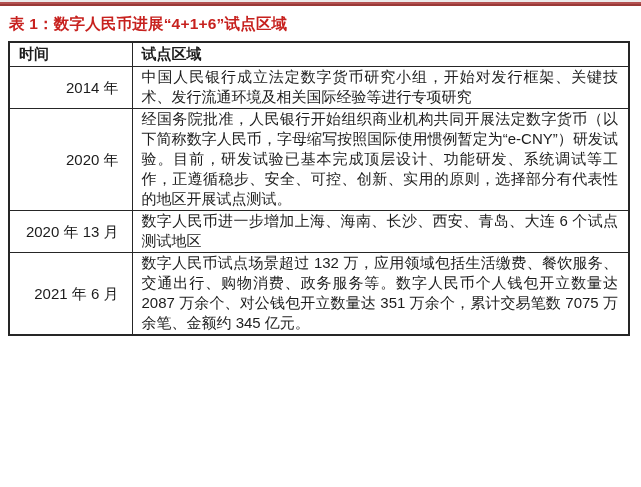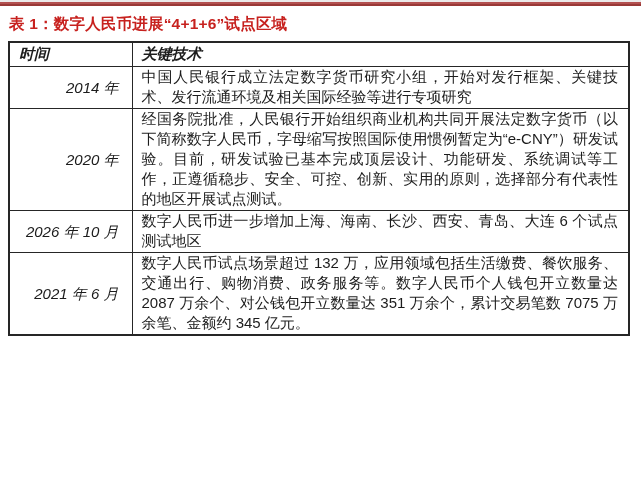--- a/index.html
+++ b/index.html
@@ -34,35 +34,34 @@
     border-collapse: collapse;
     table-layout: fixed;
     border: 2px solid #262626;
   }
   table.timeline th, table.timeline td {
     border: 1px solid #262626;
     color: #1c1c1c;
     font-size: 15px;
   }
   th.col-time { width: 123px; }
-  thead tr { height: 23px; font-style: italic; }
+  thead tr { height: 23px; }
   thead th {
     font-weight: bold;
     text-align: left;
     padding: 0 0 2px 9px;
     line-height: 21px;
     vertical-align: middle;
   }
   td.time-cell {
     text-align: right;
     padding-right: 13px;
     vertical-align: middle;
     line-height: 26px;
     white-space: nowrap;
-    font-style: italic;
   }
   td.event-cell {
     padding: 0 10px 1px 9px;
     line-height: 20px;
     text-align: justify;
     text-justify: inter-ideograph;
     vertical-align: middle;
   }
 </style>
 </head>
@@ -71,34 +70,34 @@
 <div class="page">
 
   <div class="top-rule"></div>
 
   <div class="doc-title">表 1：数字人民币进展“4+1+6”试点区域</div>
 
   <table class="timeline">
     <thead>
       <tr>
         <th class="col-time">时间</th>
-        <th class="col-event">关键技术</th>
+        <th class="col-event">试点区域</th>
       </tr>
     </thead>
     <tbody>
       <tr>
         <td class="time-cell">2014 年</td>
         <td class="event-cell">中国人民银行成立法定数字货币研究小组，开始对发行框架、关键技术、发行流通环境及相关国际经验等进行专项研究</td>
       </tr>
       <tr>
         <td class="time-cell">2020 年</td>
         <td class="event-cell">经国务院批准，人民银行开始组织商业机构共同开展法定数字货币（以下简称数字人民币，字母缩写按照国际使用惯例暂定为“e-CNY”）研发试验。目前，研发试验已基本完成顶层设计、功能研发、系统调试等工作，正遵循稳步、安全、可控、创新、实用的原则，选择部分有代表性的地区开展试点测试。</td>
       </tr>
       <tr>
-        <td class="time-cell">2026 年 10 月</td>
+        <td class="time-cell">2020 年 13 月</td>
         <td class="event-cell">数字人民币进一步增加上海、海南、长沙、西安、青岛、大连 6 个试点测试地区</td>
       </tr>
       <tr>
         <td class="time-cell">2021 年 6 月</td>
         <td class="event-cell">数字人民币试点场景超过 132 万，应用领域包括生活缴费、餐饮服务、交通出行、购物消费、政务服务等。数字人民币个人钱包开立数量达 2087 万余个、对公钱包开立数量达 351 万余个，累计交易笔数 7075 万余笔、金额约 345 亿元。</td>
       </tr>
     </tbody>
   </table>
 
 </div>

